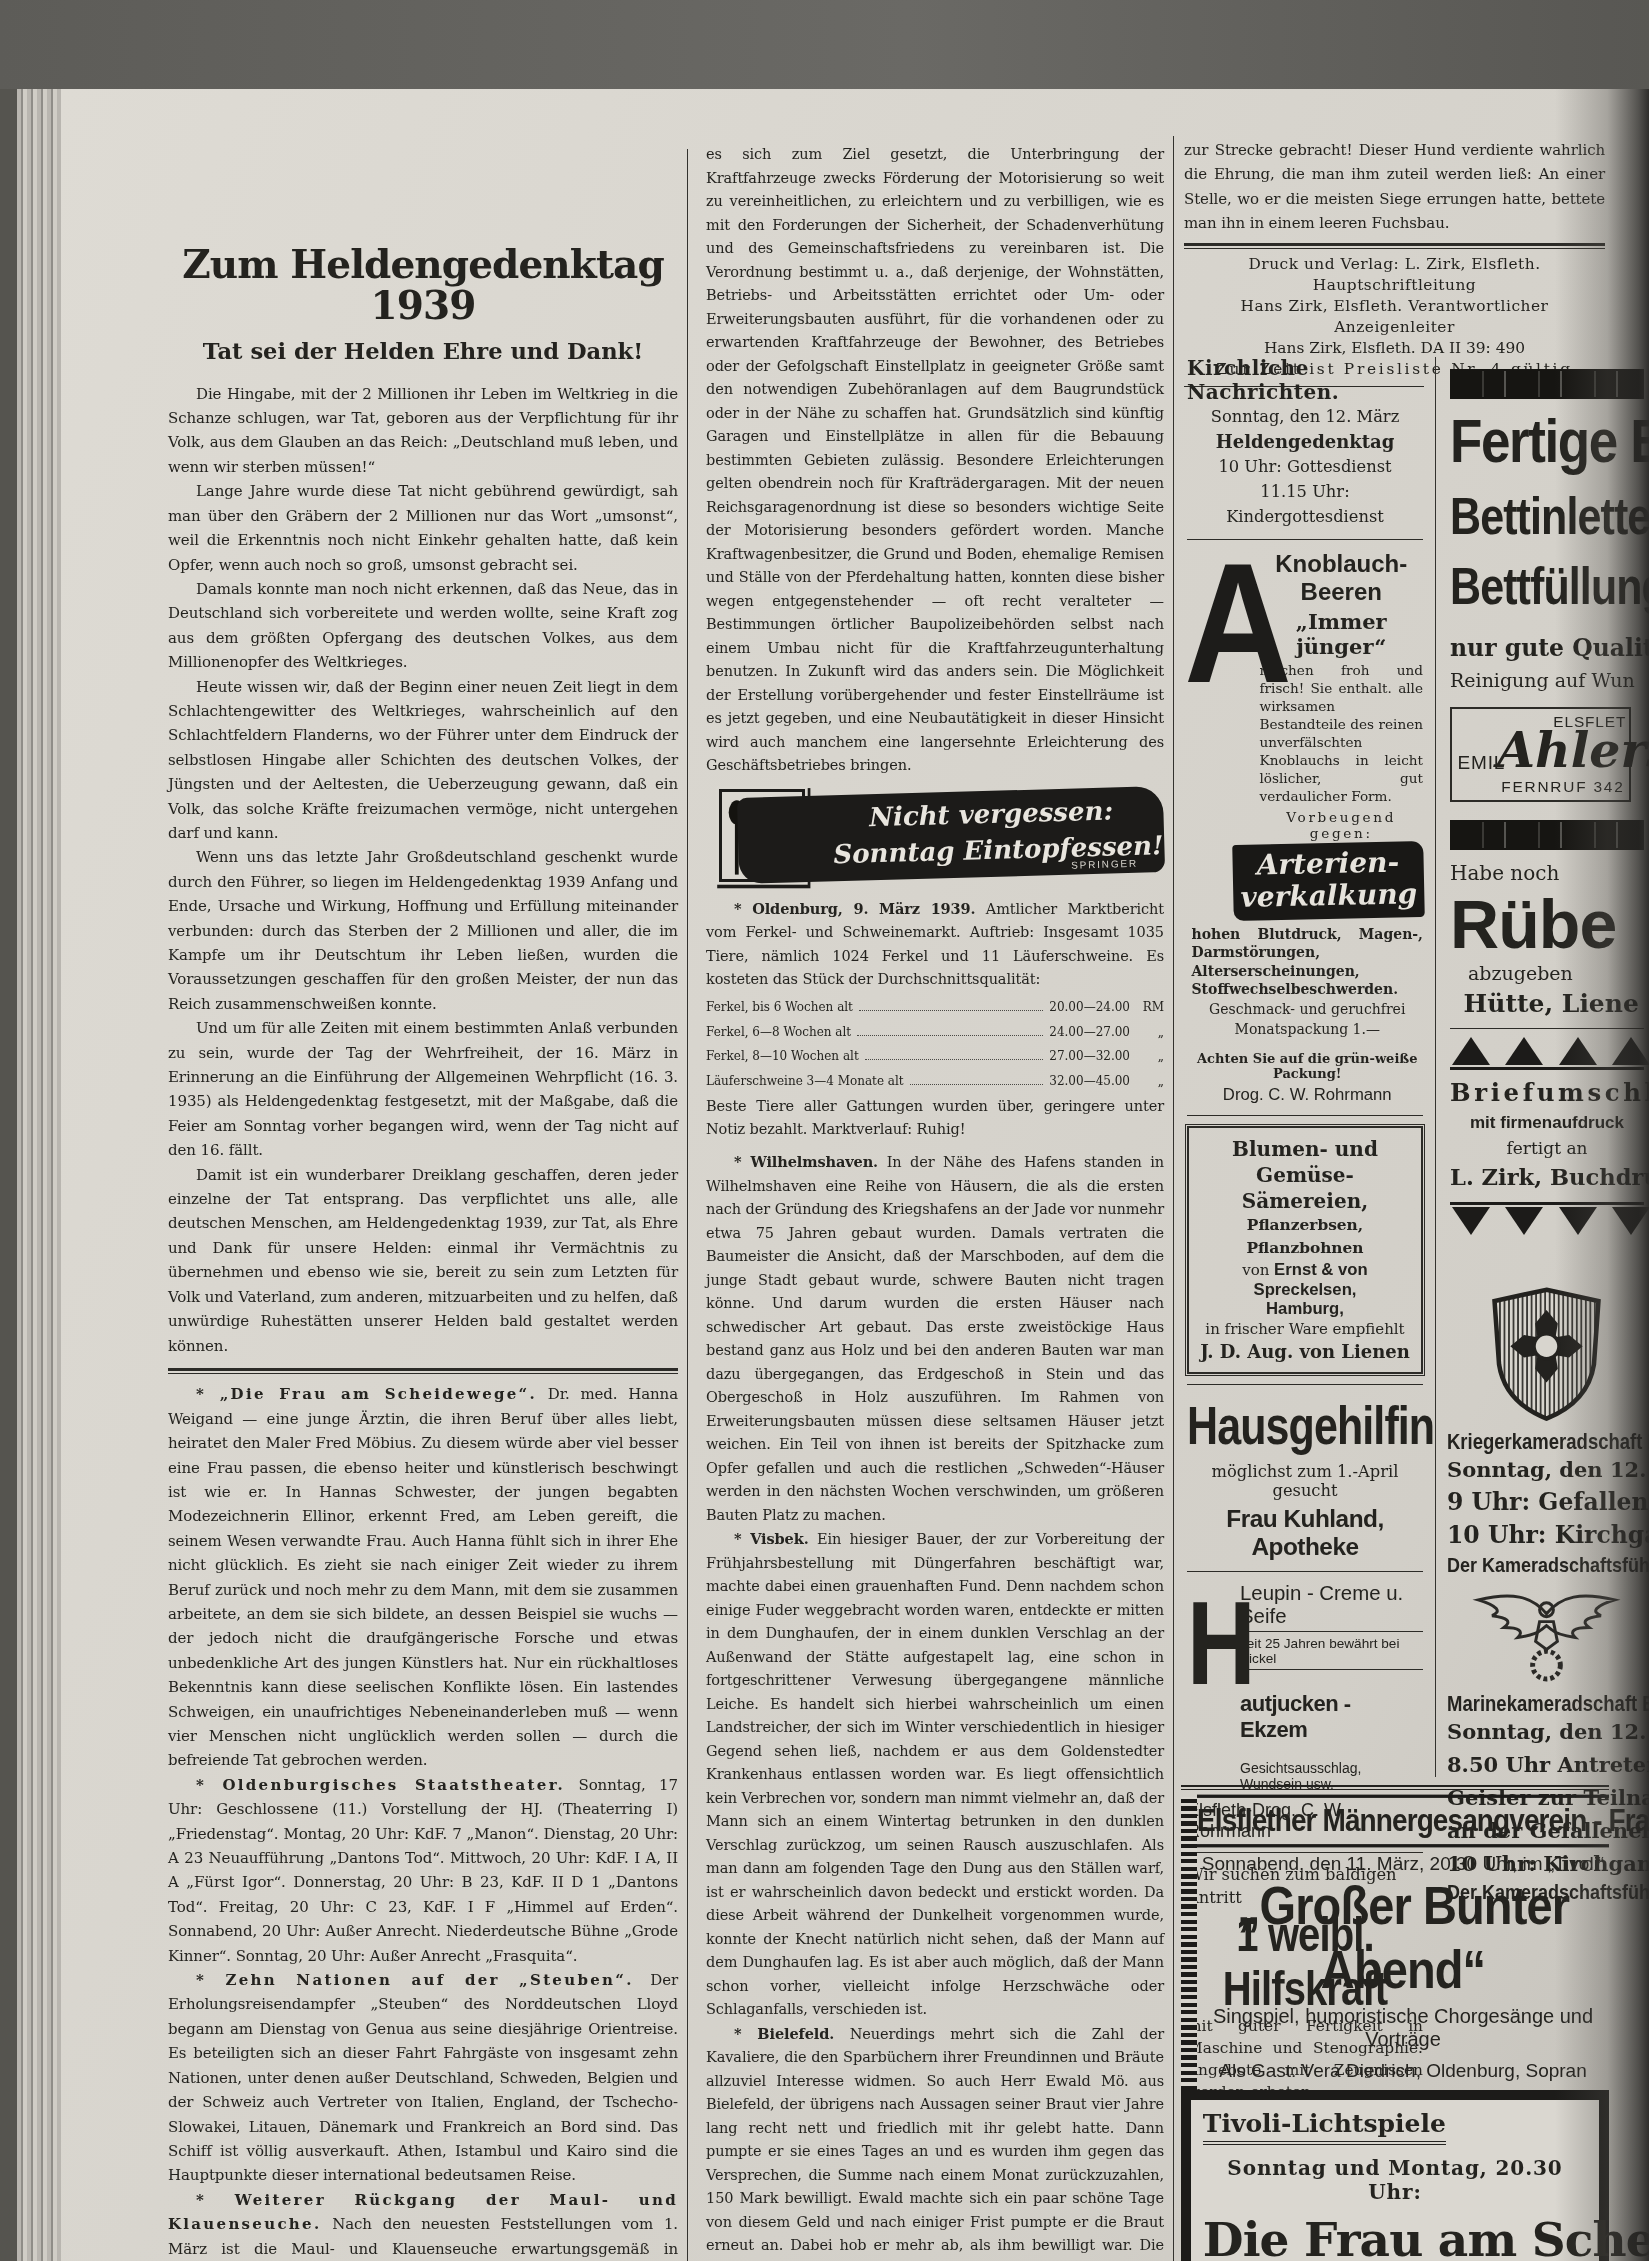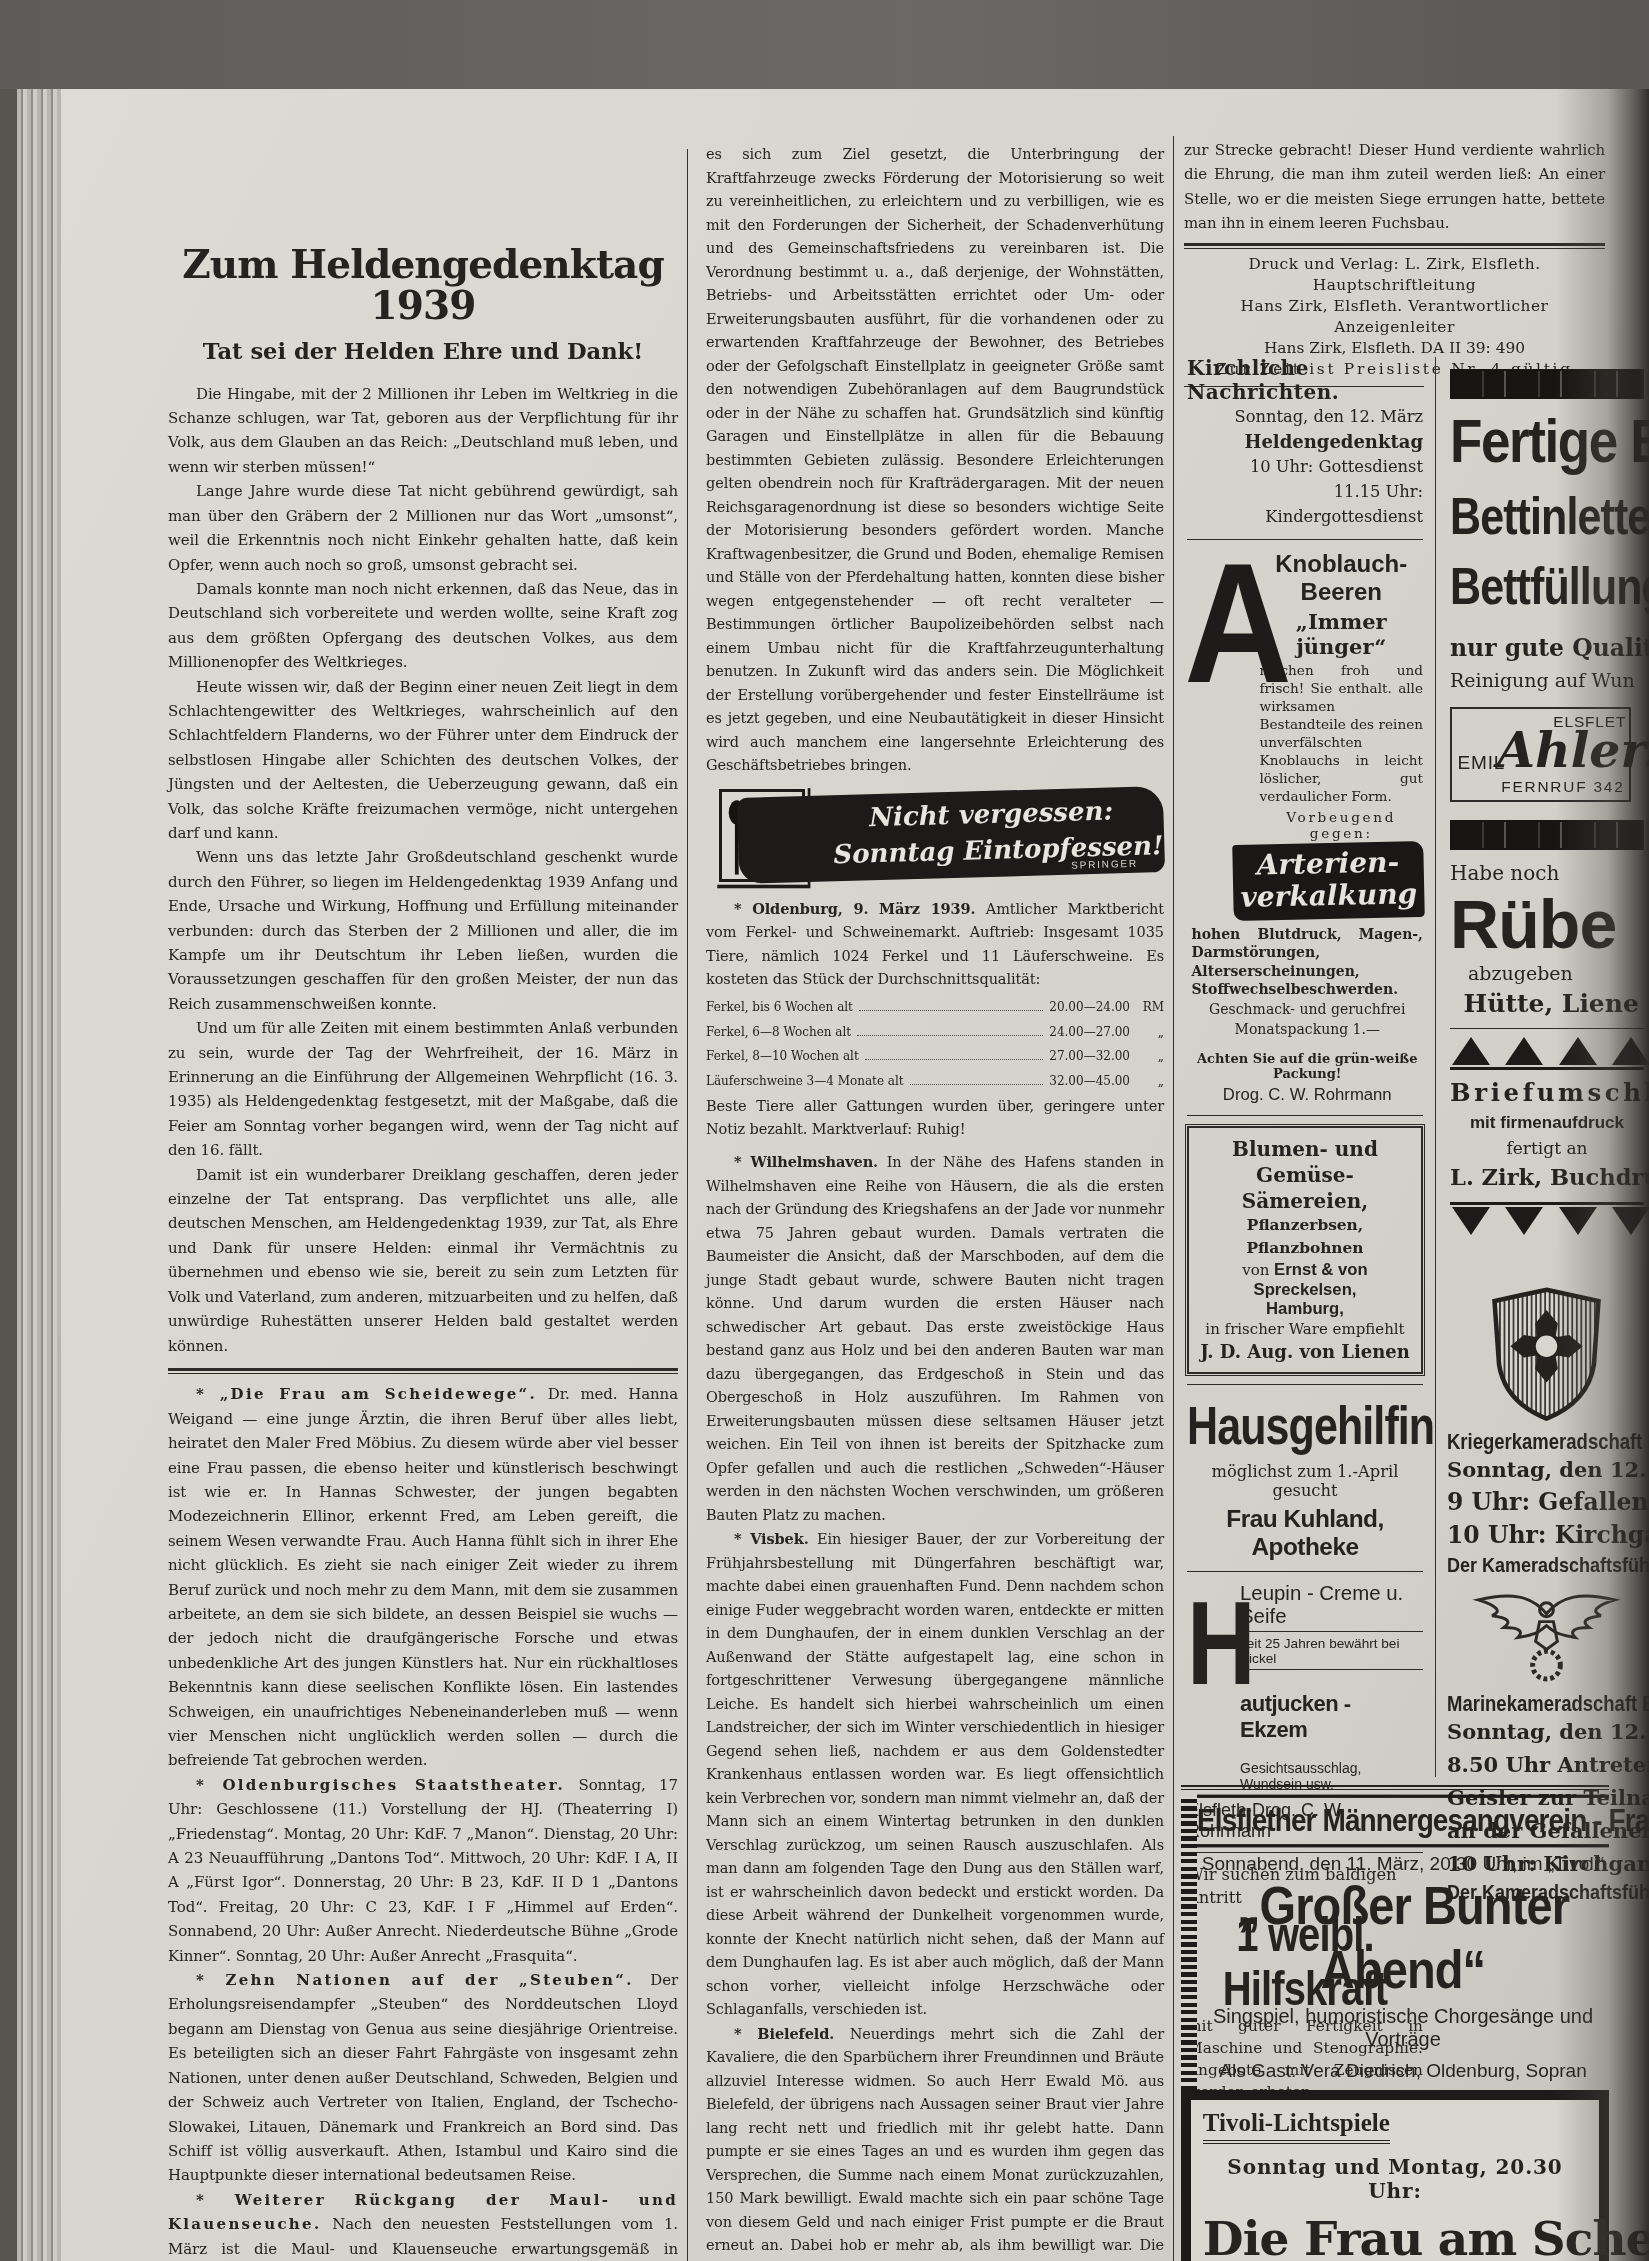--- a/index.html
+++ b/index.html
@@ -62,21 +62,21 @@
   
   .imprint { text-align:center; font-size:15.4px; line-height:21px; margin-top:3.6px; }
   .imprint .wide { letter-spacing:0.5px; }
   .imprint .spaced { letter-spacing:2.7px; }
   .rtop .rule2 { margin:7.2px 0 4.5px; }
   .rtop .hr1 { margin-top:6.3px; width:57%; }
 
   
   .colC .hr1 { margin:10px 0; }
   .church .h { font-size:20px; font-weight:bold; letter-spacing:0.5px; }
-  .church .l { font-size:16.3px; line-height:25px; text-align:right; }
+  .church .l { font-size:16.3px; line-height:25px; text-align:center; }
   .church .b { font-weight:bold; font-size:18px; }
   .ad-kno { position:relative; padding-left:4.5px; }
   .kno-A { position:absolute; left:-2.7px; top:4.5px; font-size:149px; line-height:136px; font-weight:bold;
            font-family:"Liberation Sans",sans-serif; color:#1d1c1a; transform:scaleY(1.15); }
   .kno-right { margin-left:68px; }
   .kno-title { font-family:"Liberation Sans",sans-serif; font-weight:bold; font-size:24px; text-align:center; }
   .kno-sub { font-size:21px; font-weight:bold; text-align:center; margin:2.7px 0; }
   .kno-body { font-size:13.6px; line-height:18px; text-align:justify; }
   .kno-vor { font-size:13.6px; letter-spacing:2.7px; margin:3.6px 0 1.8px; text-align:center; }
   .kno-band { position:relative; background:#191816; color:#e6e3dc; margin-left:41px; padding:4.5px 7.2px 7.2px;
@@ -149,21 +149,21 @@
   .ges-head { font-family:"Liberation Sans",sans-serif; font-weight:bold; font-size:28px; white-space:nowrap;
               border-top:3.6px solid #1c1b19; border-bottom:3.6px solid #1c1b19; padding:4.5px 0 5.4px; margin:6.3px 0 8.1px; text-align:center; transform:scaleY(1.1); letter-spacing:-0.9px; }
   .ges-date { font-family:"Liberation Sans",sans-serif; font-size:19px; text-align:center; margin:7.2px 0; }
   .ges-title { font-family:"Liberation Sans",sans-serif; font-weight:bold; font-size:47px; text-align:center; letter-spacing:-0.9px; transform:scaleY(1.15); margin:4.5px 0 13.6px; }
   .ges-sub { font-family:"Liberation Sans",sans-serif; font-size:20px; text-align:center; margin-top:10px; }
   .ges-guest { font-family:"Liberation Sans",sans-serif; font-size:19px; text-align:center; margin-top:8.1px; }
   .ges-row { display:flex; justify-content:space-between; font-size:20px; margin:6.3px 4.5px; }
   .ges-row .mid { font-weight:bold; letter-spacing:6.3px; }
   .ges-tix { font-family:"Liberation Sans",sans-serif; font-size:18px; line-height:24.4px; text-align:justify; margin:2.7px 3.6px 7.2px; }
   .tivoli { position:absolute; left:1181px; top:2090px; width:428px; border:10px solid #1c1b19; background:#dad7d0; padding:9px 11.8px 13.6px; }
-  .tiv-name { font-size:25px; font-weight:bold; display:inline-block; border-bottom:4.5px double #23221f; padding-bottom:2.7px;font-family:Liberation Serif, serif; }
+  .tiv-name { font-size:25px; font-weight:bold; display:inline-block; border-bottom:4.5px double #23221f; padding-bottom:2.7px; }
   .tiv-time { font-size:20px; font-weight:bold; text-align:center; margin-top:11px; letter-spacing:0.9px; }
   .tiv-title { font-size:47px; font-weight:bold; letter-spacing:-0.9px; margin-top:8.1px; white-space:nowrap; }
 </style>
 </head>
 <body>
 
 <div class="sheet">
   <div class="band-top"></div>
   <div class="paper"></div>
   <div class="stripes-left"></div>

